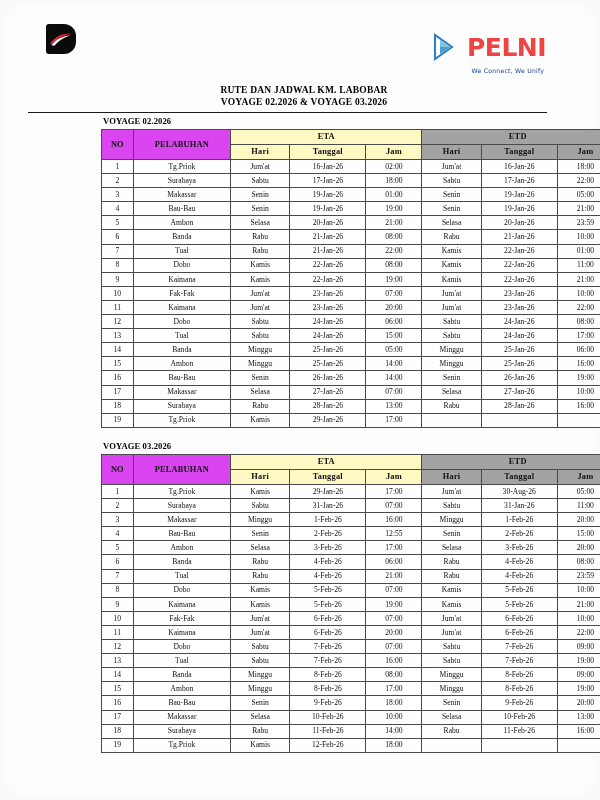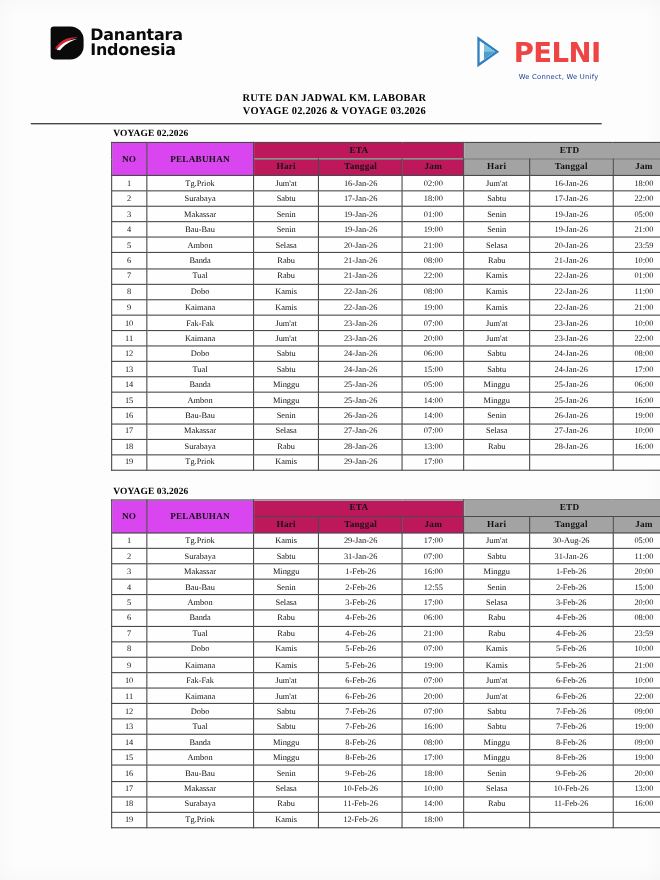--- a/index.html
+++ b/index.html
@@ -166,21 +166,21 @@
   }
   table.sched thead th {
     font-weight: bold;
     font-size: 8.4px;
     letter-spacing: 0.2px;
     height: 14px;
   }
 
   
   .h-green { background: #d946ef; }
-  .h-blue  { background: #be185d; }
+  .h-blue  { background: #fef9c3; }
   .h-yellow{ background: #a3a3a3; }
 
   .h-eta-top, .h-etd-top { position: relative; }
   .etd-dot {
     position: absolute;
     right: 6px;
     top: 50%;
     transform: translateY(-50%);
     width: 3.4px;
     height: 3.4px;
@@ -213,24 +213,20 @@
 <div class="sheet">
 
   <div class="logo-row">
 
     <div class="danantara">
       <div class="dan-mark">
         <svg class="swoosh" viewBox="0 0 22 13">
           <path d="M0 11 C5 3, 13 0, 21 1 C14 2, 7 6, 3 12 Z" fill="#d9232e"></path>
           <path d="M1.5 12.3 C6 6, 13 3, 20.5 2.2 C13.5 4.6, 7.5 8.5, 4.5 12.8 Z" fill="#ffffff"></path>
         </svg>
-      </div>
-      <div class="dan-text">
-        <div>Danantara</div>
-        <div>Indonesia</div>
       </div>
     </div>
 
     <div class="pelni">
       <div class="pelni-main">
         <svg class="pelni-mark" viewBox="0 0 30 30">
           <path d="M3 3 L3 27 L20 15 Z" fill="none" stroke="#2f7fc1" stroke-width="2.1"></path>
           <path d="M8 8 L8 22 L18 15 Z" fill="#7fc3dd"></path>
           <path d="M8 15 L8 22 L18 15 Z" fill="#4a9fd0"></path>
         </svg>

